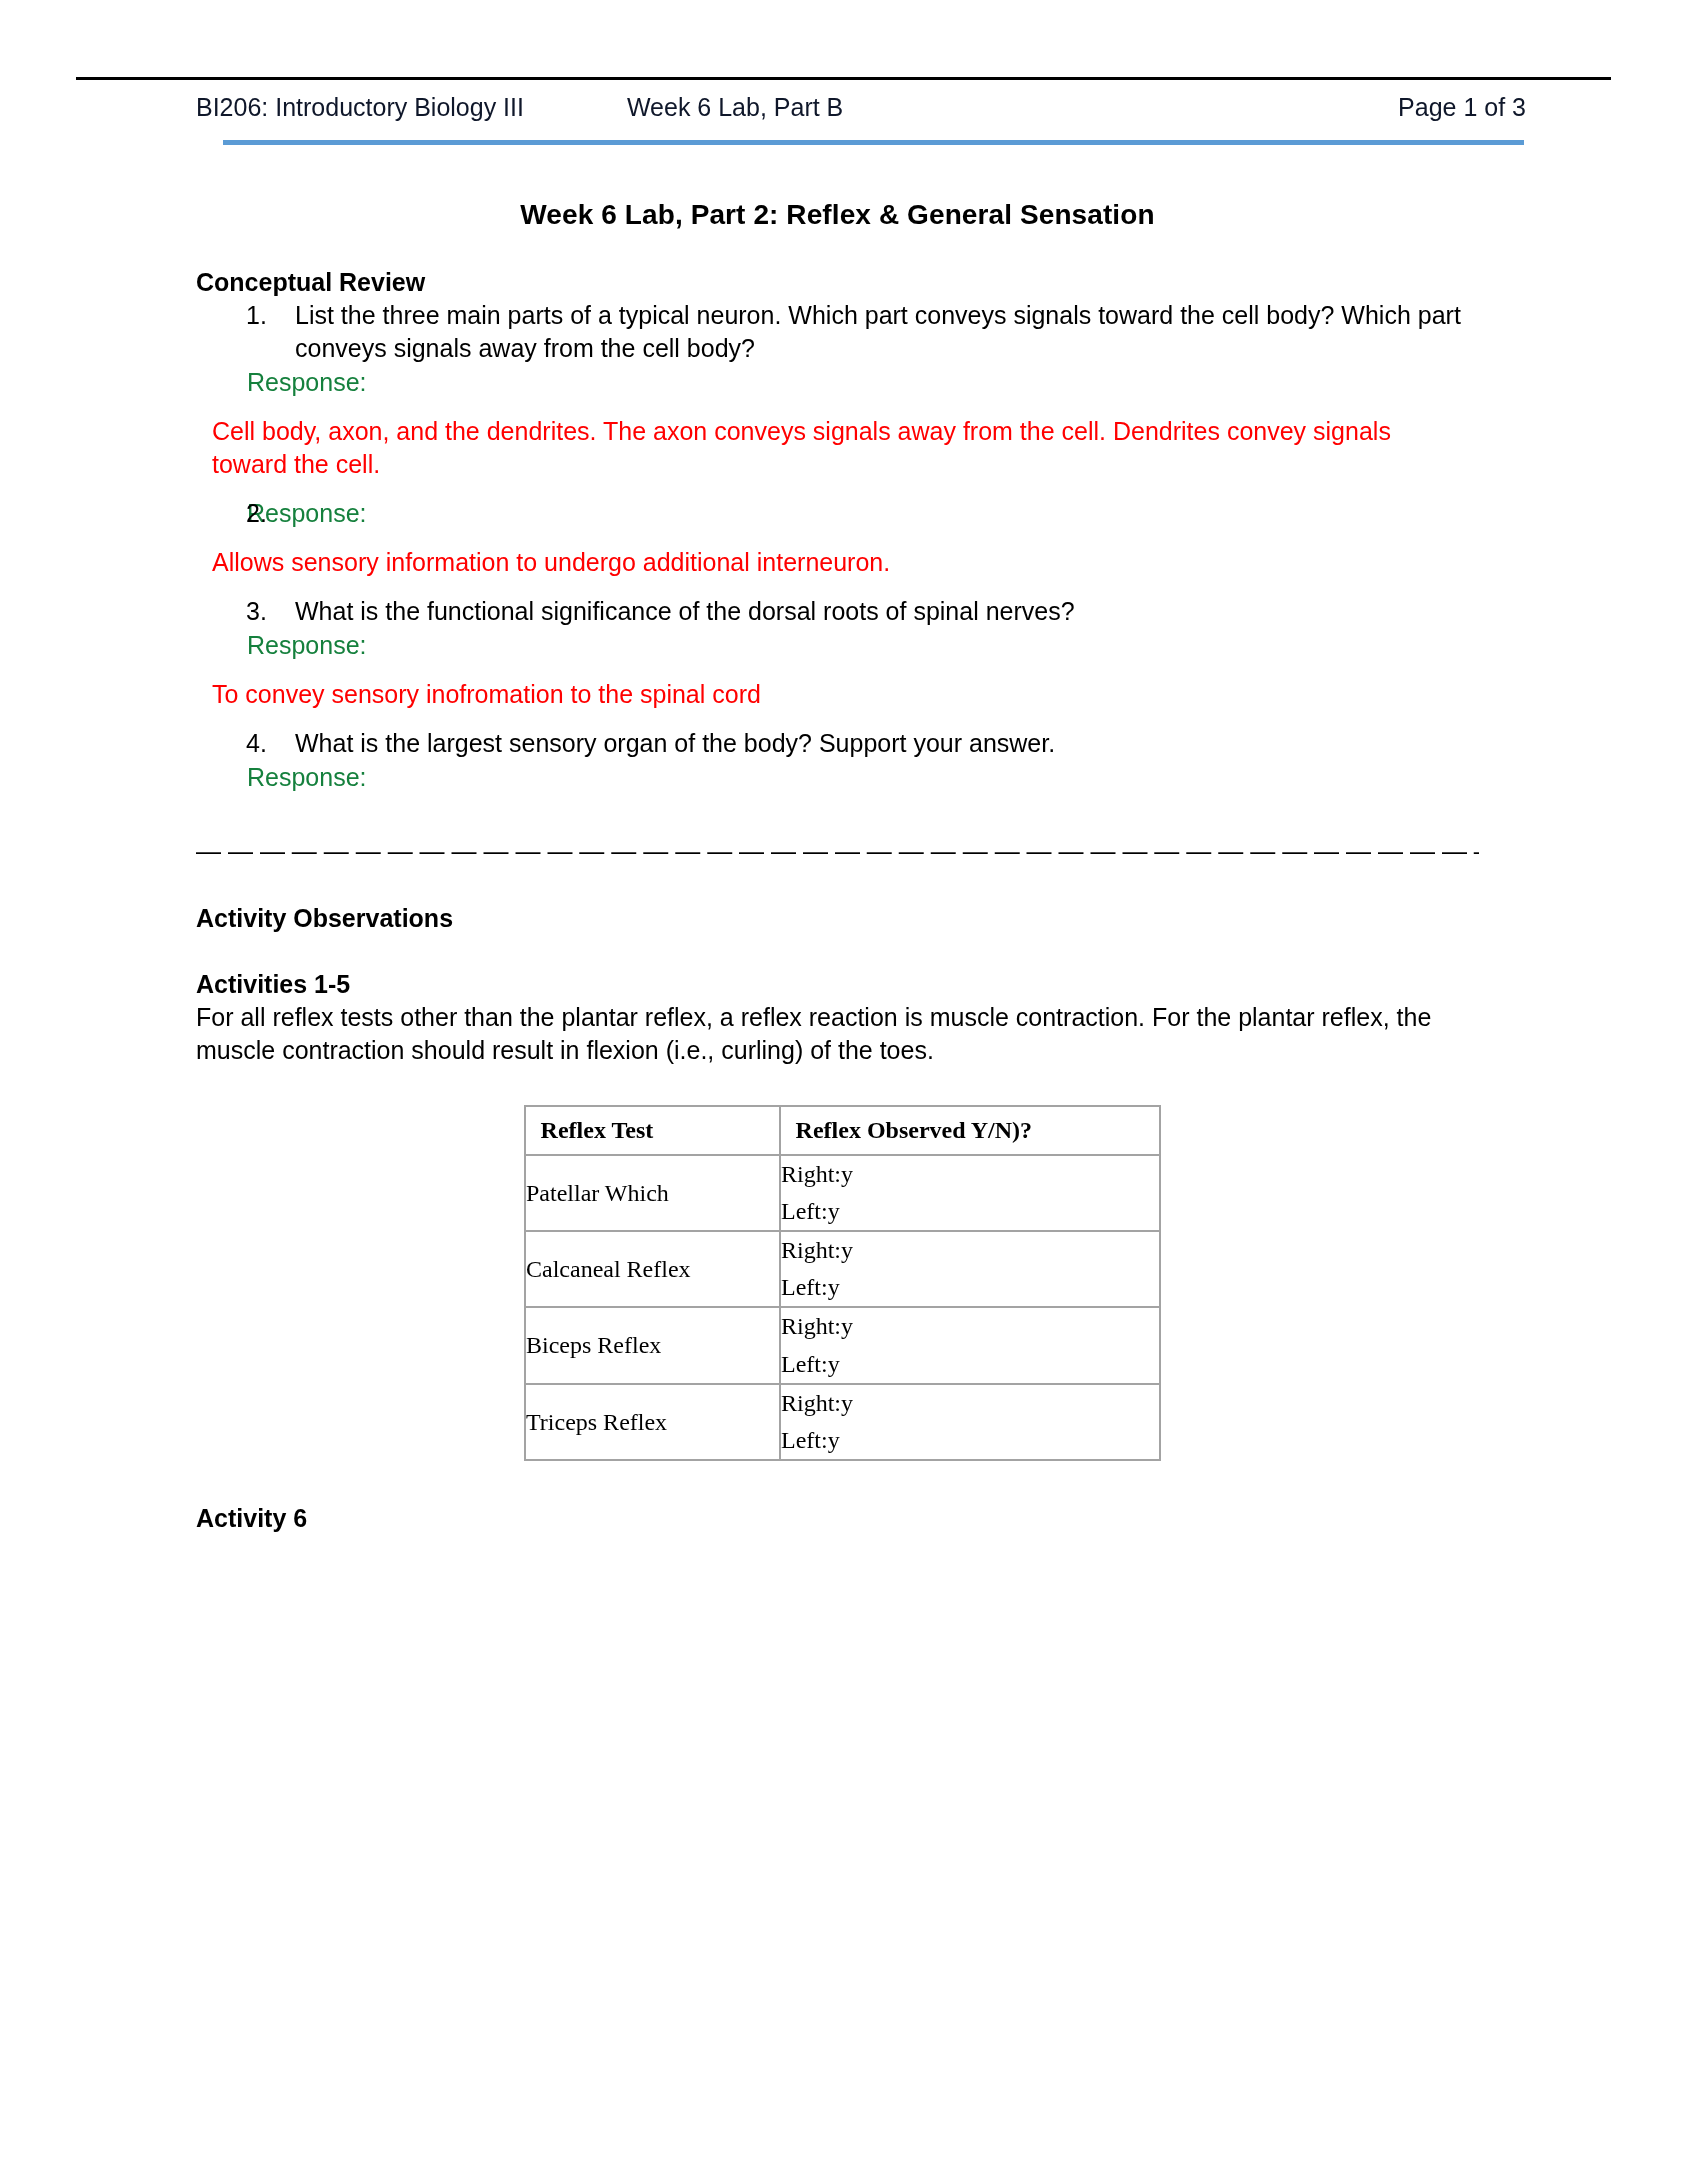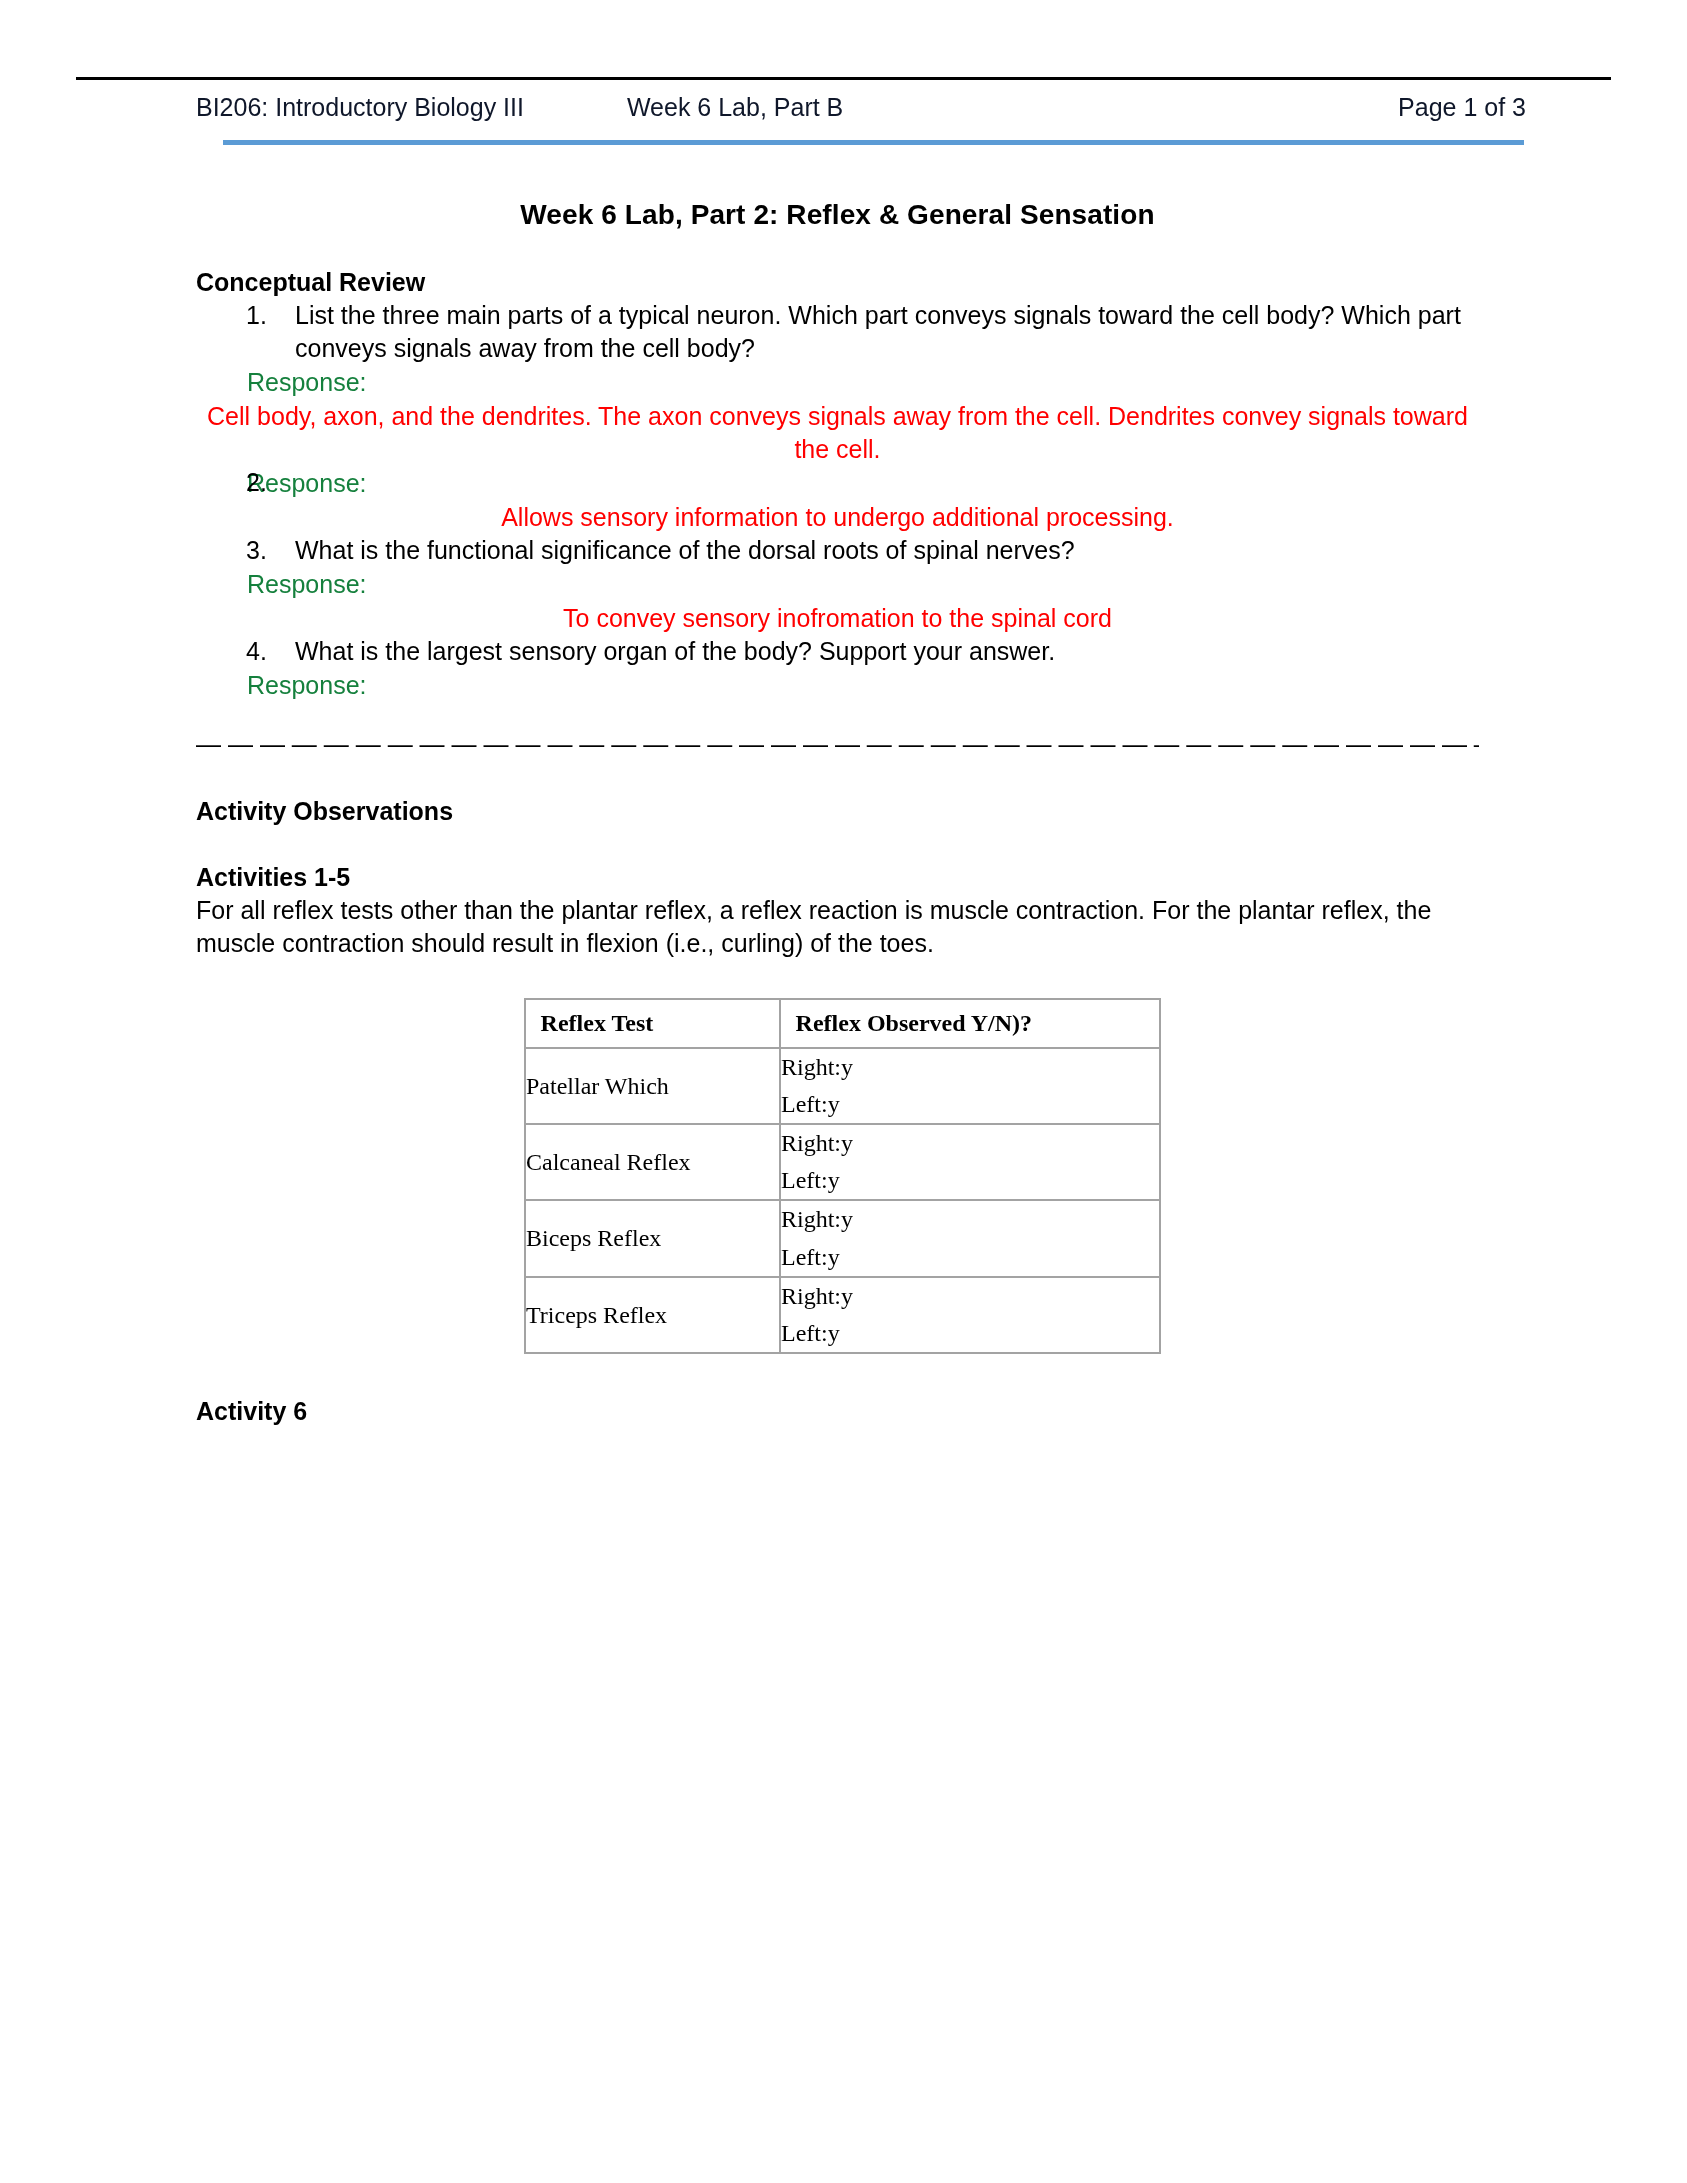--- a/index.html
+++ b/index.html
@@ -105,23 +105,22 @@
     font-size: 25px;
     line-height: 1.32;
     color: #15803d;
     margin: 1px;
     padding-left: 50px;
   }
   .answer {
     font-size: 25px;
     line-height: 1.32;
     color: #ff0000;
-    margin: 0;
-    padding: 0;
-    text-align: center;
+    margin: 16px;
+    padding: 0;
   }
 
   
   .dash-rule {
     font-size: 25px;
     line-height: 1.32;
     letter-spacing: 0;
     margin: 0;
     white-space: nowrap;
     overflow: hidden;
@@ -200,21 +199,21 @@
       <li class="qitem">
         <span class="qnum">1.</span><span>List the three main parts of a typical neuron. Which part conveys signals toward the cell body? Which part conveys signals away from the cell body?</span>
       </li>
       <div class="response-label">Response:</div>
       <div class="answer">Cell body, axon, and the dendrites. The axon conveys signals away from the cell. Dendrites convey signals toward the cell.</div>
 
       <li class="qitem">
         <span class="qnum">2.</span>
       </li>
       <div class="response-label">Response:</div>
-      <div class="answer">Allows sensory information to undergo additional processing.</div>
+      <div class="answer">Allows sensory information to undergo additional interneuron.</div>
 
       <li class="qitem">
         <span class="qnum">3.</span><span>What is the functional significance of the dorsal roots of spinal nerves?</span>
       </li>
       <div class="response-label">Response:</div>
       <div class="answer">To convey sensory inofromation to the spinal cord</div>
 
       <li class="qitem">
         <span class="qnum">4.</span><span>What is the largest sensory organ of the body? Support your answer.</span>
       </li>

